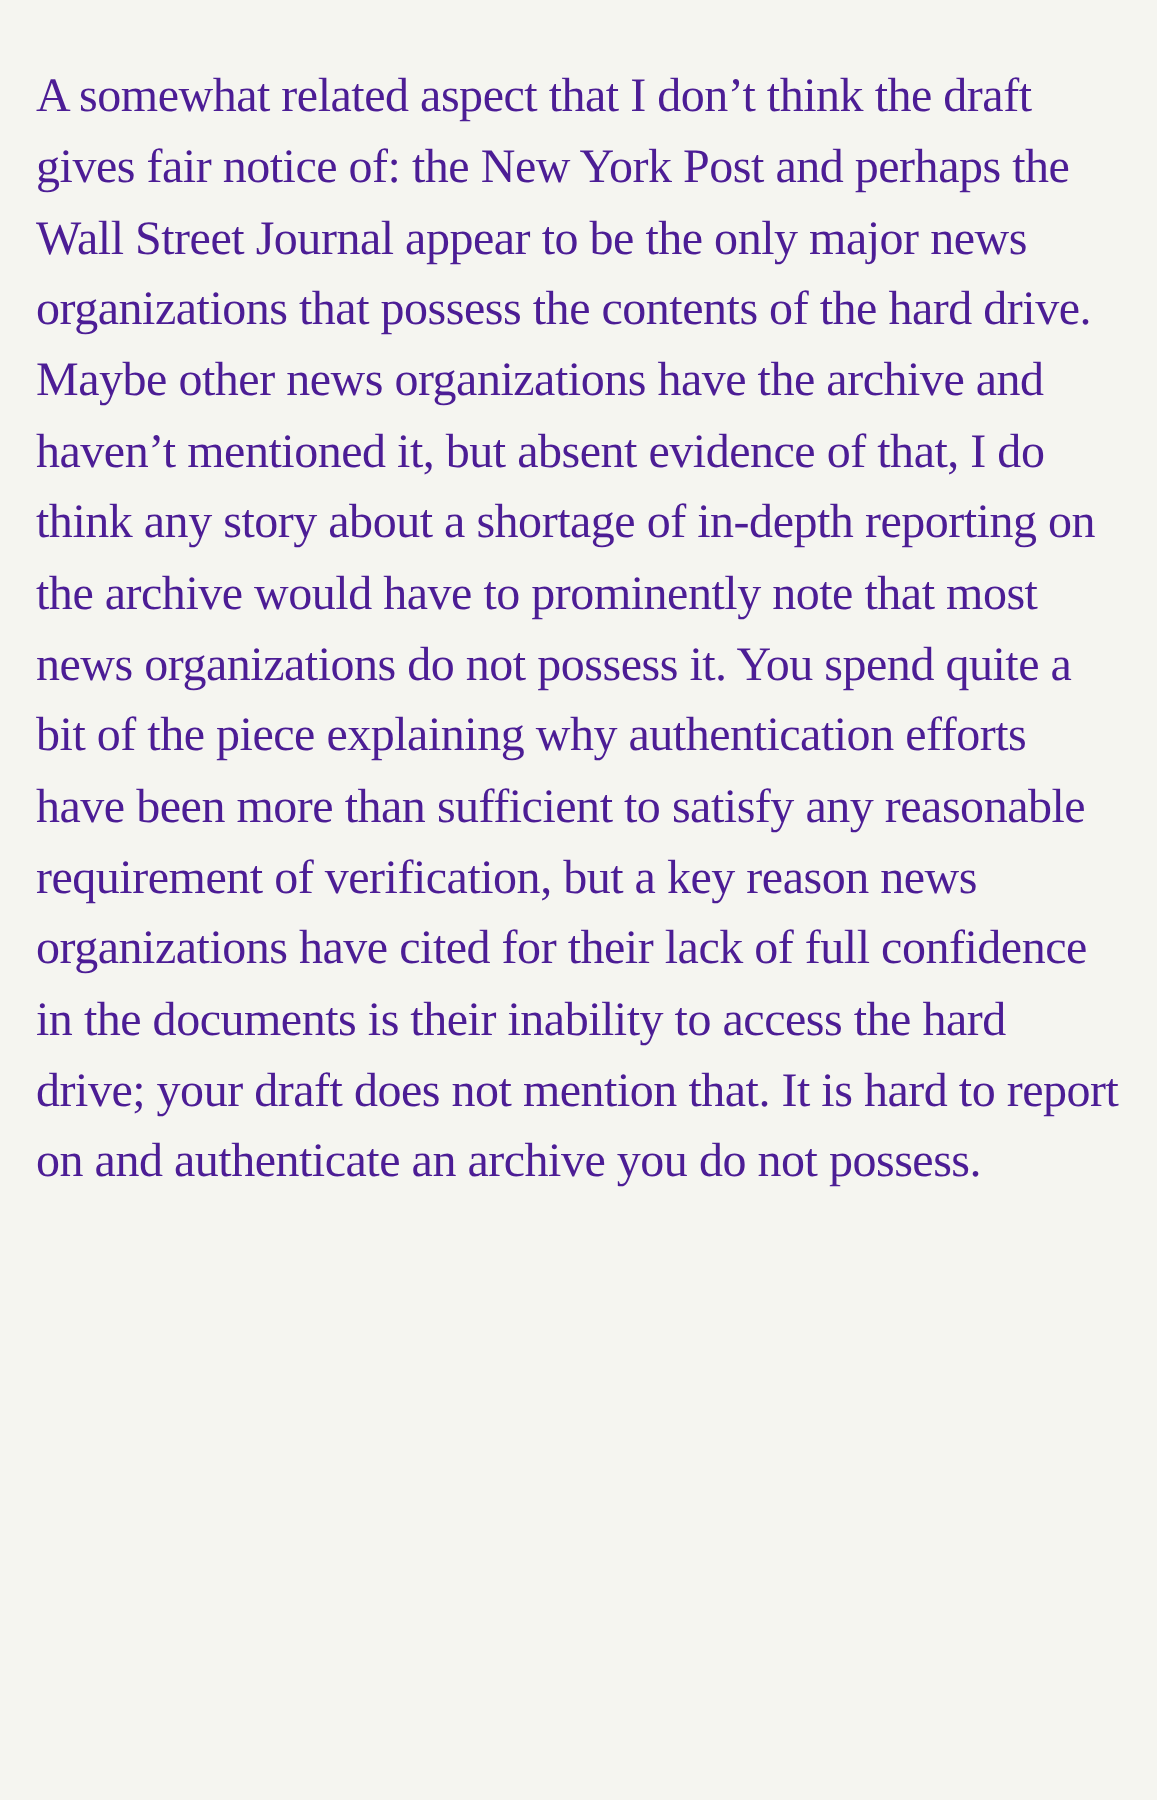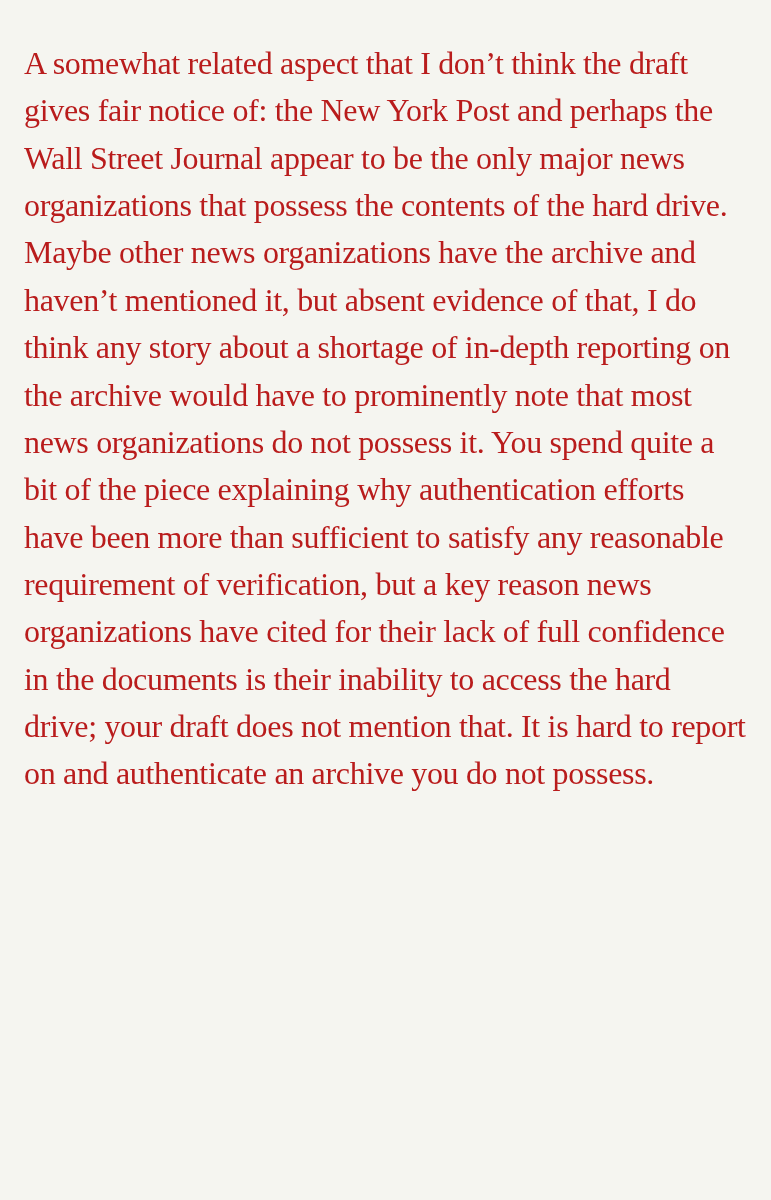--- a/index.html
+++ b/index.html
@@ -20,21 +20,21 @@
     }
 
     .content-block {
       width: 100%;
       max-width: 723px;
     }
 
     .article-text {
       font-size: 32px;
       line-height: 1.48;
-      color: #b91c1c;
+      color: #4c1d95;
       font-weight: normal;
       letter-spacing: -0.01em;
     }
   </style>
 </head>
 <body>
 
 <div class="content-block">
   <p class="article-text">A somewhat related aspect that I don’t think the draft gives fair notice of: the New York Post and perhaps the Wall Street Journal appear to be the only major news organizations that possess the contents of the hard drive. Maybe other news organizations have the archive and haven’t mentioned it, but absent evidence of that, I do think any story about a shortage of in-depth reporting on the archive would have to prominently note that most news organizations do not possess it. You spend quite a bit of the piece explaining why authentication efforts have been more than sufficient to satisfy any reasonable requirement of verification, but a key reason news organizations have cited for their lack of full confidence in the documents is their inability to access the hard drive; your draft does not mention that. It is hard to report on and authenticate an archive you do not possess.</p>
 </div>

